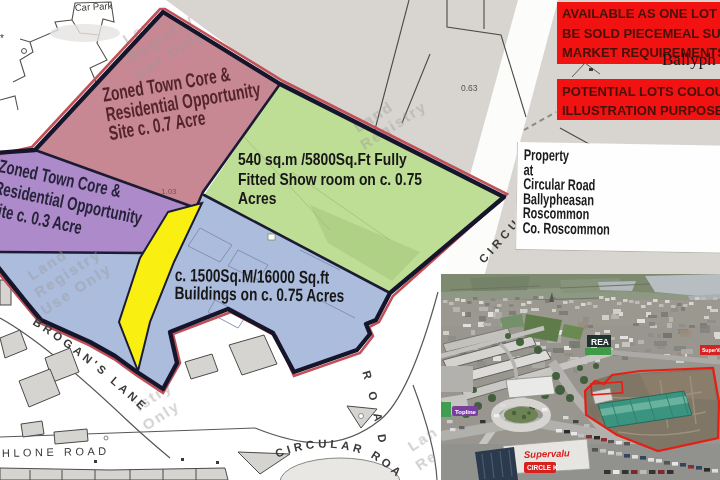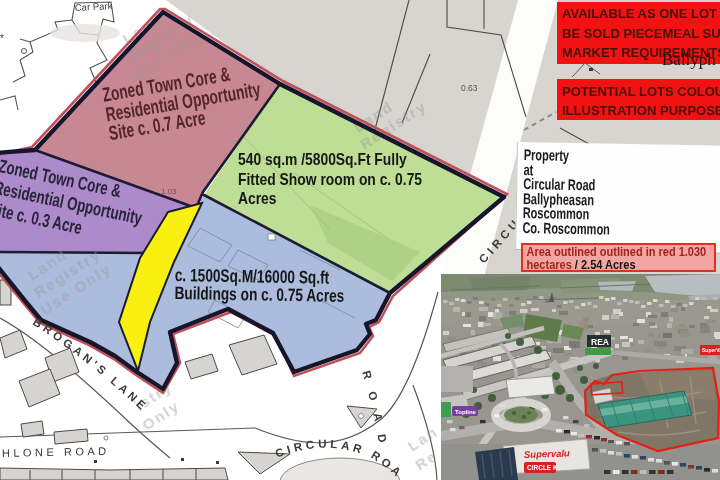--- a/index.html
+++ b/index.html
@@ -498,25 +498,20 @@
 </div>
 <div class="ov" style="left:662px;top:50px;width:58px;overflow:hidden;font-family:'Liberation Serif',serif;font-size:17px;color:#16161a;">Ballyph</div>
 <div class="ov" style="left:557px;top:79px;width:163px;height:38px;background:#f31212;color:#471107;font-weight:bold;font-size:13px;line-height:19px;padding:3px 0 0 5px;overflow:hidden;">
 POTENTIAL LOTS COLOUR<br>ILLUSTRATION PURPOSES
 </div>
 <div class="ov" style="left:517px;top:142px;width:206px;height:101px;background:#fefefe;border-left:1px solid #c8c8c4;border-bottom:1px solid #b5b5b0;color:#1b1b1b;font-weight:bold;font-size:15.5px;line-height:14.6px;padding:6px 0 0 6px;transform:rotate(1deg);transform-origin:0 0;">
       <div style="transform:scaleX(0.71);transform-origin:0 0;">
 Property<br>at<br>Circular Road<br>Ballypheasan<br>Roscommon<br>Co. Roscommon
 </div>
     </div>
-<div class="ov" style="left:521px;top:243px;width:191px;height:25px;background:#f3a5a1;border:2px solid #e03022;overflow:hidden;">
-<div style="transform:scaleX(0.88);transform-origin:0 0;white-space:nowrap;color:#a3241c;font-weight:bold;font-size:12.5px;line-height:12.5px;padding:1px 0 0 4px;">
-Area outlined outlined in red 1.030<br><span style="text-decoration:underline;">hectares</span><span style="color:#111;font-size:12.5px;"> / 2.54 Acres</span>
-</div>
-</div>
 
 <div class="ov zl" style="left:101px;top:86px;color:#532528;font-size:20px;line-height:19.5px;transform:rotate(-9.5deg) scaleX(0.69);transform-origin:0 0;">
 Zoned Town Core &amp;<br>Residential Opportunity<br>Site c. 0.7 Acre
 </div>
 <div class="ov zl" style="left:1px;top:155px;color:#26233a;font-size:18.5px;line-height:22px;transform:rotate(12deg) scaleX(0.72);transform-origin:0 0;">
 Zoned Town Core &amp;<br>Residential Opportunity<br>Site c. 0.3 Acre
 </div>
 <div class="ov zl" style="left:238px;top:150px;font-size:16.5px;line-height:19.5px;transform:scaleX(0.84);transform-origin:0 0;">
 540 sq.m /5800Sq.Ft Fully<br>Fitted Show room on c. 0.75<br>Acres
 </div>

